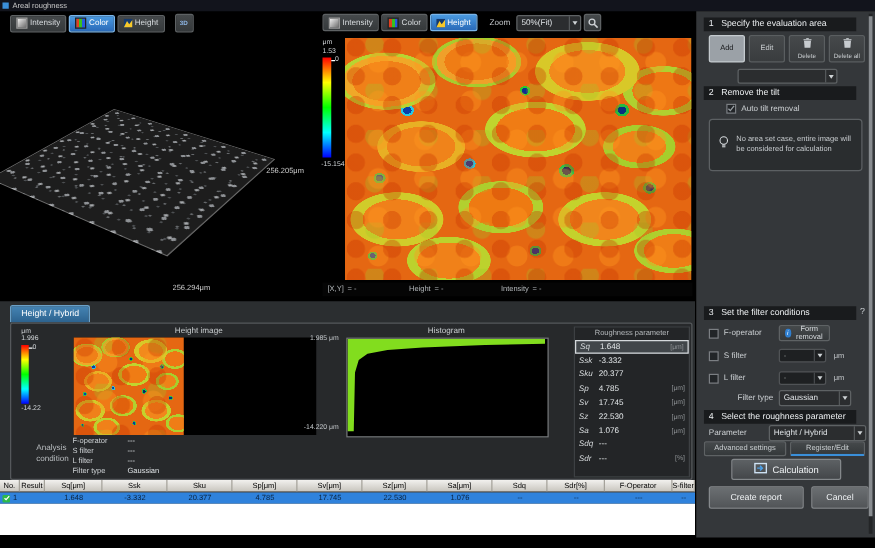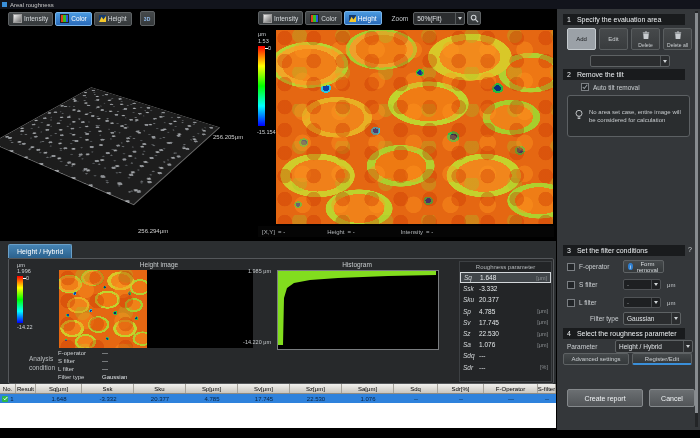--- a/index.html
+++ b/index.html
@@ -519,17 +519,24 @@
       <span>Parameter</span>
       <div class="combo" style="position:absolute;left:48px;width:78px;">
         <span>Height / Hybrid</span>
         <span class="cbx-arrow">
             <span class="tri"></span>
           </span>
       </div>
     </div>
     <button class="s4btn" style="position:absolute;left:6px;top:344px;width:66px;">Advanced settings</button>
     <button class="s4btn regbtn" style="position:absolute;left:75px;top:344px;width:60px;">Register/Edit</button>
+    <button class="calcbtn">
+      <span><svg viewBox="0 0 12 12" width="11" height="11">
+            <rect x="1" y="2" width="10" height="8" fill="none" stroke="#cfe3f5" stroke-width="1.2"></rect>
+            <path d="M3 6h4M5.5 4l2 2-2 2" stroke="#4aa0e8" stroke-width="1.3" fill="none"></path>
+          </svg></span>
+      <span>Calculation</span>
+    </button>
 
     <button class="fbtn fb1">Create report</button>
     <button class="fbtn fb2">Cancel</button>
   </div>
 </div>
 
 </body></html>

